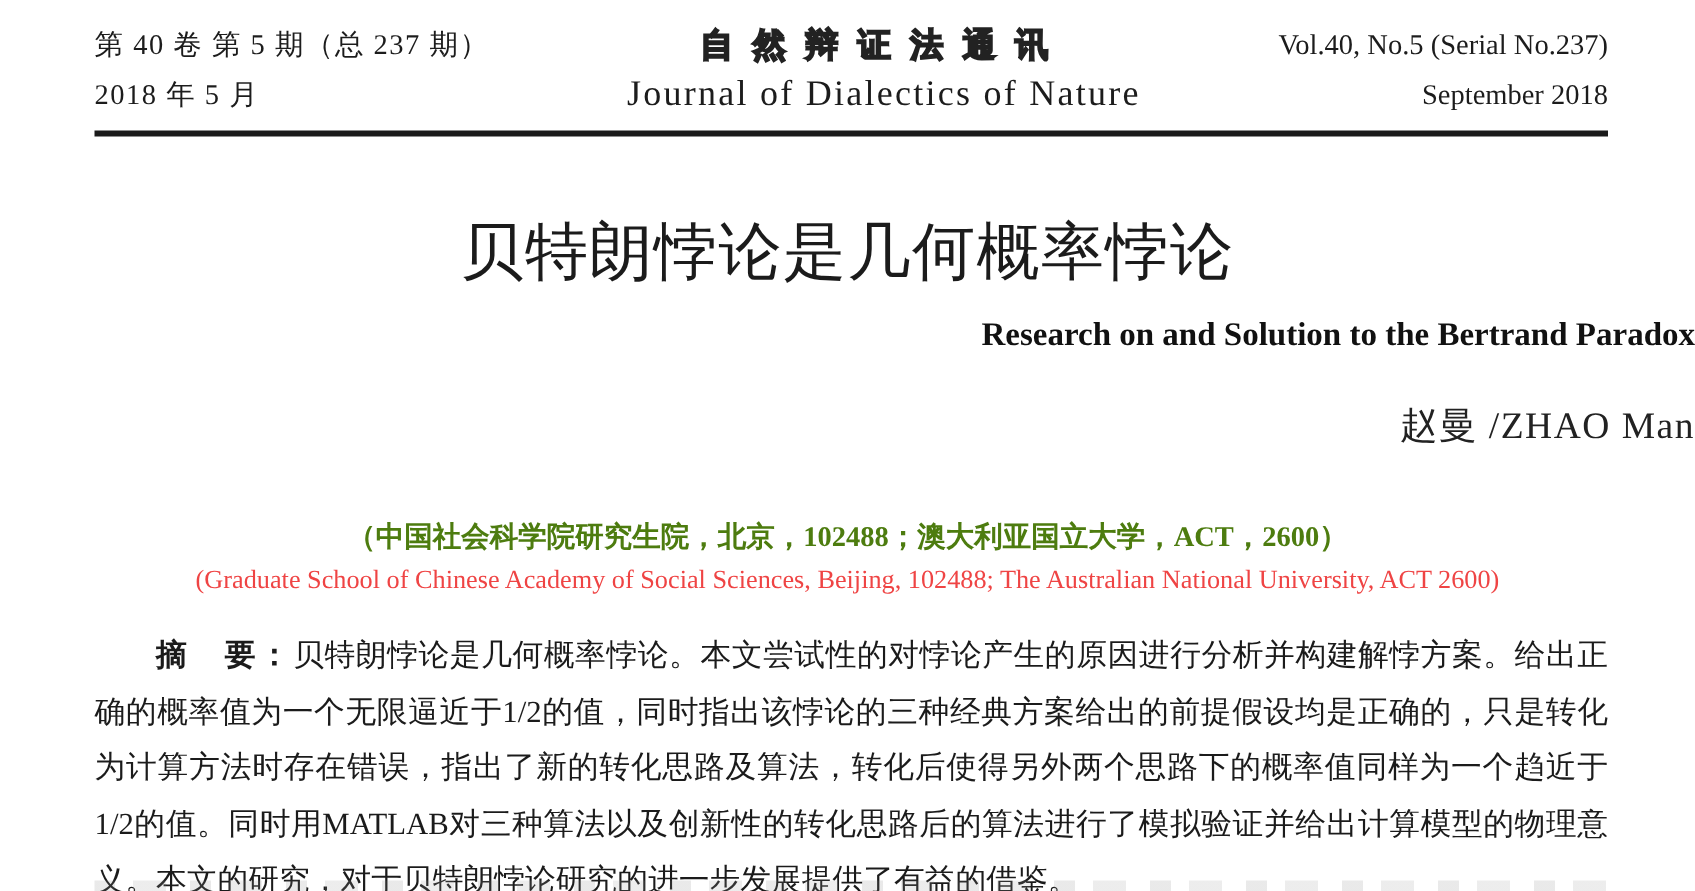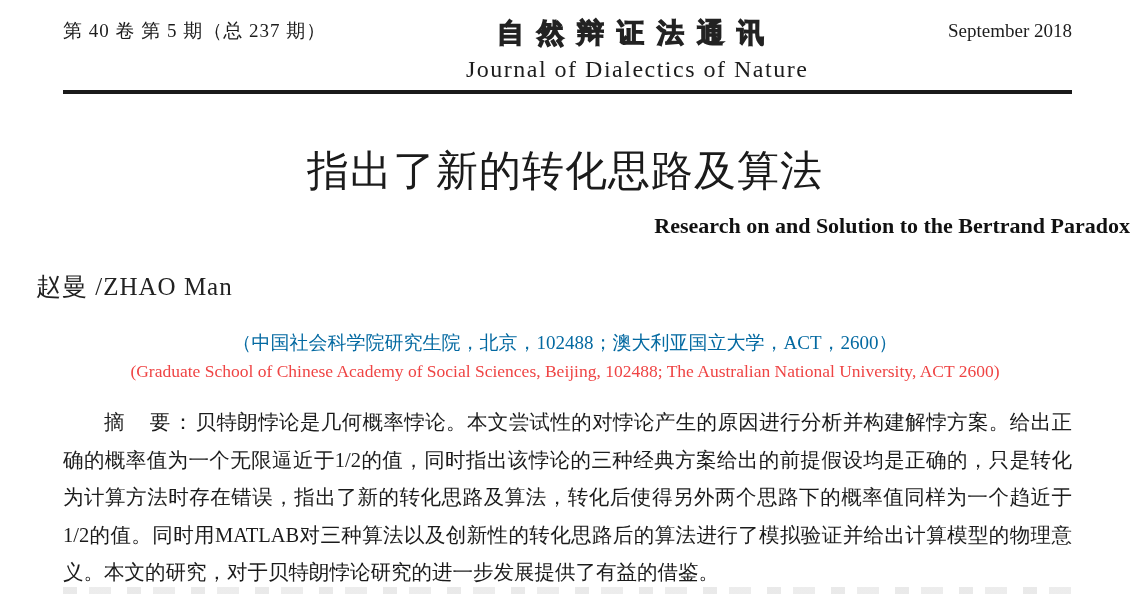--- a/index.html
+++ b/index.html
@@ -29,21 +29,21 @@
     white-space: nowrap;
   }
   .mast-left { letter-spacing: 1px; }
   .mast-right { text-align: right; }
   .mast-center {
     text-align: center;
     flex: 1 1 auto;
     padding-top: 1px;
   }
   .logo-cn {
-    font-size: 27px;
+    font-size: 22px;
     font-weight: bold;
     letter-spacing: 13px;
     color: #222222;
     -webkit-text-fill-color: #ffffff;
     -webkit-text-stroke: 1.3px #222222;
     white-space: nowrap;
   }
   .journal-en {
     margin-top: 5px;
     font-size: 24px;
@@ -66,50 +66,51 @@
   }
   .title-en {
     margin: 14px 0 0 0;
     text-align: right;
     font-size: 22px;
     font-weight: bold;
     color: #111111;
   }
   .author-line {
     margin-top: 31px;
-    text-align: left;
+    text-align: right;
     font-size: 25px;
     letter-spacing: 1px;
     color: #222222;
     padding-left: 36px;
   }
   .affil-cn {
-    margin-top: 27px;
+    margin-top: 45px;
     text-align: center;
     font-size: 19px;
-    color: #0369a1;
+    color: #4d7c0f;
+    font-weight: bold;
   }
   .affil-en {
     margin-top: 5px;
     text-align: center;
     font-size: 17.5px;
     color: #ef4444;
   }
   
   .abstract {
     margin: 21px 58px 0 63px;
     font-size: 20.5px;
     line-height: 37.5px;
     text-align: justify;
     text-indent: 2em;
     color: #1b1b1b;
   }
   .abstract .label,
   .keywords .label {
-    font-weight: normal;
+    font-weight: bold;
     font-family: "Liberation Sans", "DejaVu Sans", sans-serif;
     letter-spacing: 2px;
   }
   
   .cutoff-strip {
     position: absolute;
     left: 63px;
     right: 58px;
     bottom: 0;
     height: 7px;
@@ -124,34 +125,36 @@
   }
 </style>
 </head>
 <body>
 
 <div class="page">
 
   <header class="masthead">
     <div class="mast-left">
       <div>第 40 卷 第 5 期（总 237 期）</div>
+      <div>2018 年 5 月</div>
     </div>
     <div class="mast-center">
       <div class="logo-cn">自然辩证法通讯</div>
       <div class="journal-en">Journal of Dialectics of Nature</div>
     </div>
     <div class="mast-right">
+      <div>Vol.40, No.5 (Serial No.237)</div>
       <div>September 2018</div>
     </div>
   </header>
 
   <div class="rule"></div>
 
   <main>
-    <h1 class="title-cn">指出了新的转化思路及算法</h1>
+    <h1 class="title-cn">贝特朗悖论是几何概率悖论</h1>
     <h2 class="title-en">Research on and Solution to the Bertrand Paradox</h2>
 
     <div class="author-line">赵曼 /ZHAO Man</div>
 
     <div class="affil-cn">（中国社会科学院研究生院，北京，102488；澳大利亚国立大学，ACT，2600）</div>
     <div class="affil-en">(Graduate School of Chinese Academy of Social Sciences, Beijing, 102488; The Australian National University, ACT 2600)</div>
 
     <p class="abstract"><span class="label">摘　要：</span><span>贝特朗悖论是几何概率悖论。本文尝试性的对悖论产生的原因进行分析并构建解悖方案。给出正确的概率值为一个无限逼近于1/2的值，同时指出该悖论的三种经典方案给出的前提假设均是正确的，只是转化为计算方法时存在错误，指出了新的转化思路及算法，转化后使得另外两个思路下的概率值同样为一个趋近于1/2的值。同时用MATLAB对三种算法以及创新性的转化思路后的算法进行了模拟验证并给出计算模型的物理意义。本文的研究，对于贝特朗悖论研究的进一步发展提供了有益的借鉴。</span></p>
 
   </main>

